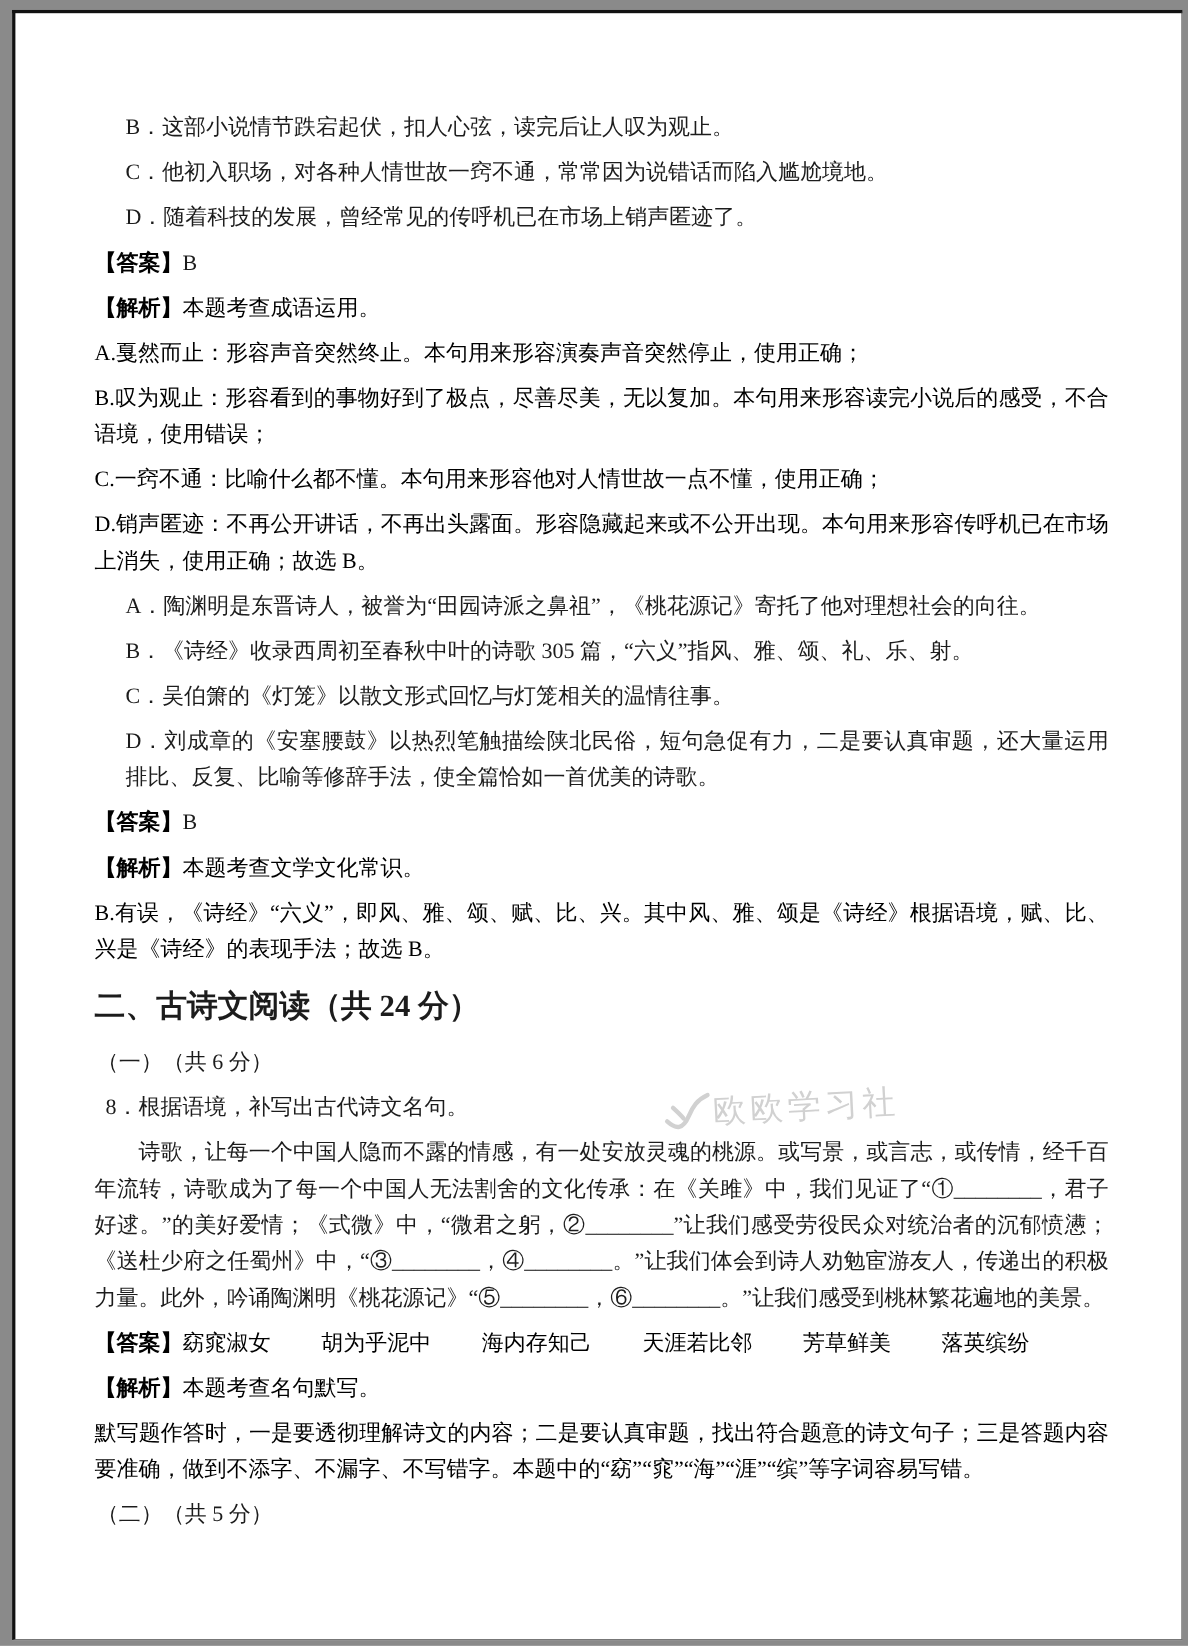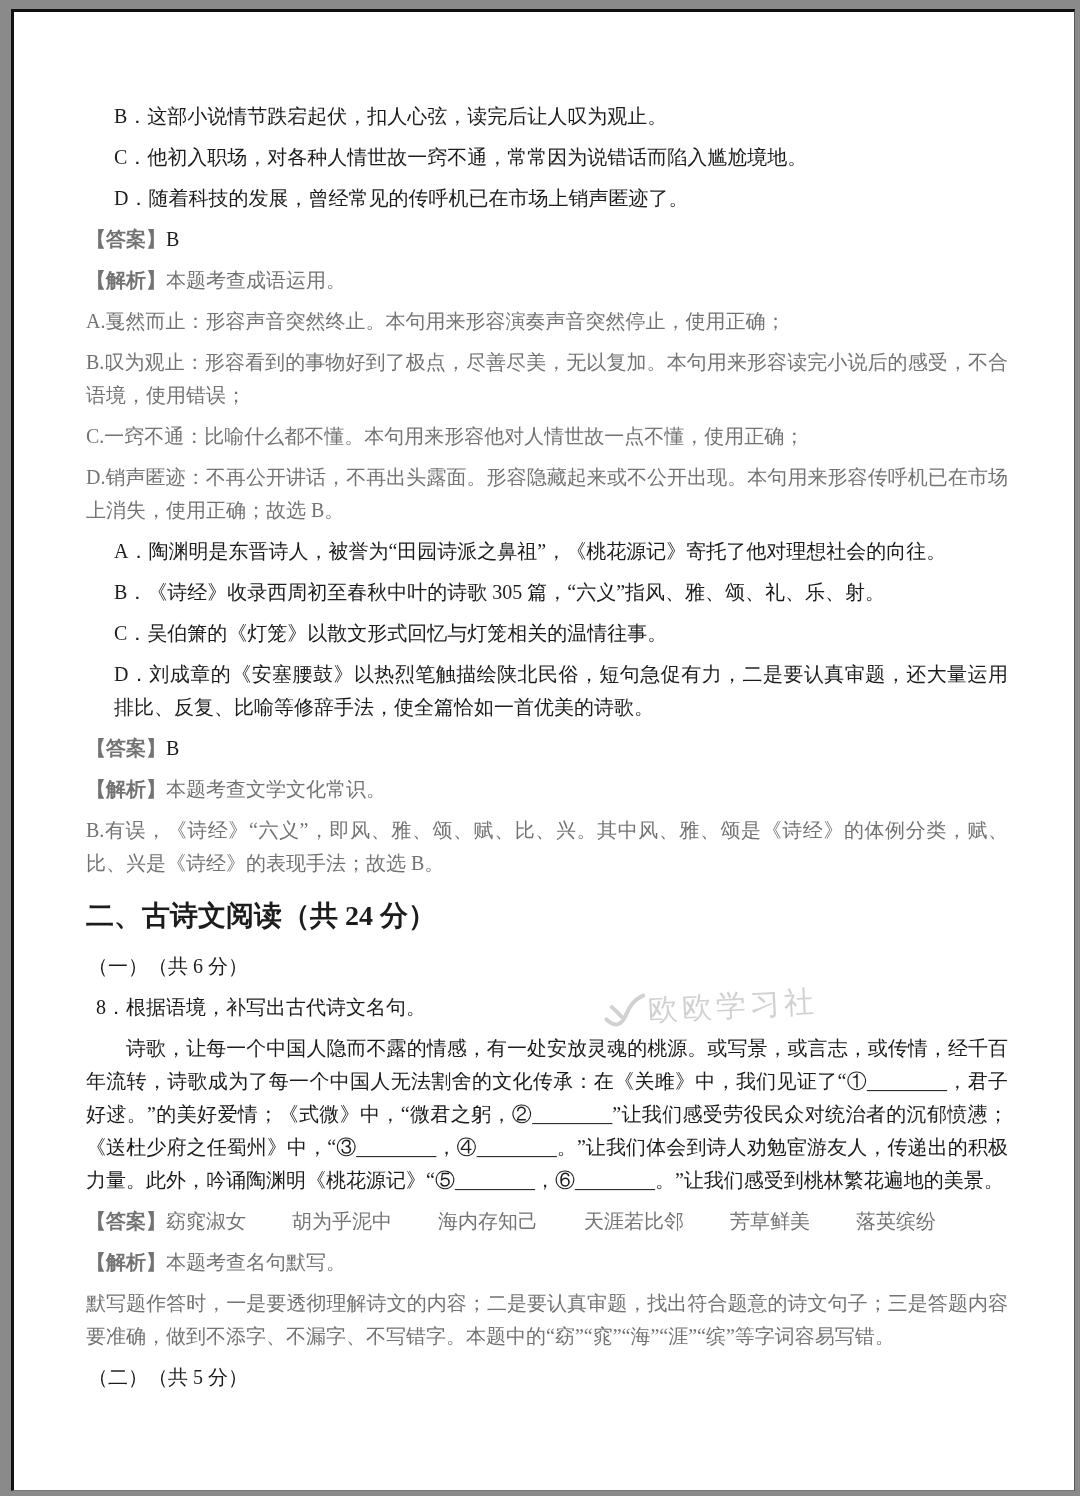--- a/index.html
+++ b/index.html
@@ -39,21 +39,21 @@
   .q   { padding-left: 10px; }
   .sub { padding-left: 2px; }
   .para { text-indent: 2em; }
   .h1 {
     font-size: 28px;
     font-weight: bold;
     line-height: 40px;
     margin: 16px 0 14px 0;
     font-family: "Liberation Serif", "DejaVu Serif", serif;
   }
-  .red  { color: #737373; }
+  .red  { color: #000000; }
   .bold { font-weight: bold; }
   .gap  { margin-right: 46px; margin-top: 31px; }
   .watermark {
     position: absolute;
     left: 588px;
     top: 975px;
     z-index: 1;
     color: #c9c9c9;
     opacity: 0.85;
     transform: rotate(-3deg);
@@ -89,21 +89,21 @@
         <div class="line"><span class="red">A.戛然而止：形容声音突然终止。本句用来形容演奏声音突然停止，使用正确；</span></div>
         <div class="line"><span class="red">B.叹为观止：形容看到的事物好到了极点，尽善尽美，无以复加。本句用来形容读完小说后的感受，不合语境，使用错误；</span></div>
         <div class="line"><span class="red">C.一窍不通：比喻什么都不懂。本句用来形容他对人情世故一点不懂，使用正确；</span></div>
         <div class="line"><span class="red">D.销声匿迹：不再公开讲话，不再出头露面。形容隐藏起来或不公开出现。本句用来形容传呼机已在市场上消失，使用正确；故选 B。</span></div>
         <div class="line opt"><span>A．陶渊明是东晋诗人，被誉为“田园诗派之鼻祖”，《桃花源记》寄托了他对理想社会的向往。</span></div>
         <div class="line opt"><span>B．《诗经》收录西周初至春秋中叶的诗歌 305 篇，“六义”指风、雅、颂、礼、乐、射。</span></div>
         <div class="line opt"><span>C．吴伯箫的《灯笼》以散文形式回忆与灯笼相关的温情往事。</span></div>
         <div class="line opt"><span>D．刘成章的《安塞腰鼓》以热烈笔触描绘陕北民俗，短句急促有力，二是要认真审题，还大量运用排比、反复、比喻等修辞手法，使全篇恰如一首优美的诗歌。</span></div>
         <div class="line"><span class="red bold">【答案】</span><span>B</span></div>
         <div class="line"><span class="red bold">【解析】</span><span class="red">本题考查文学文化常识。</span></div>
-        <div class="line"><span class="red">B.有误，《诗经》“六义”，即风、雅、颂、赋、比、兴。其中风、雅、颂是《诗经》的体例分类，赋、比、兴是《诗经》的表现手法；故选 B。</span></div>
+        <div class="line"><span class="red">B.有误，《诗经》“六义”，即风、雅、颂、赋、比、兴。其中风、雅、颂是《诗经》根据语境，赋、比、兴是《诗经》的表现手法；故选 B。</span></div>
         <div class="line h1"><span>二、古诗文阅读（共 24 分）</span></div>
         <div class="line sub"><span>（一）（共 6 分）</span></div>
         <div class="line q"><span>8．根据语境，补写出古代诗文名句。</span></div>
         <div class="line para"><span>诗歌，让每一个中国人隐而不露的情感，有一处安放灵魂的桃源。或写景，或言志，或传情，经千百年流转，诗歌成为了每一个中国人无法割舍的文化传承：在《关雎》中，我们见证了“①________，君子好逑。”的美好爱情；《式微》中，“微君之躬，②________”让我们感受劳役民众对统治者的沉郁愤懑；《送杜少府之任蜀州》中，“③________，④________。”让我们体会到诗人劝勉宦游友人，传递出的积极力量。此外，吟诵陶渊明《桃花源记》“⑤________，⑥________。”让我们感受到桃林繁花遍地的美景。</span></div>
         <div class="line"><span class="red bold">【答案】</span><span class="red gap">窈窕淑女</span><span class="red gap">胡为乎泥中</span><span class="red gap">海内存知己</span><span class="red gap">天涯若比邻</span><span class="red gap">芳草鲜美</span><span class="red">落英缤纷</span></div>
         <div class="line"><span class="red bold">【解析】</span><span class="red">本题考查名句默写。</span></div>
         <div class="line"><span class="red">默写题作答时，一是要透彻理解诗文的内容；二是要认真审题，找出符合题意的诗文句子；三是答题内容要准确，做到不添字、不漏字、不写错字。本题中的“窈”“窕”“海”“涯”“缤”等字词容易写错。</span></div>
         <div class="line sub"><span>（二）（共 5 分）</span></div>
       </div>
   </div>

